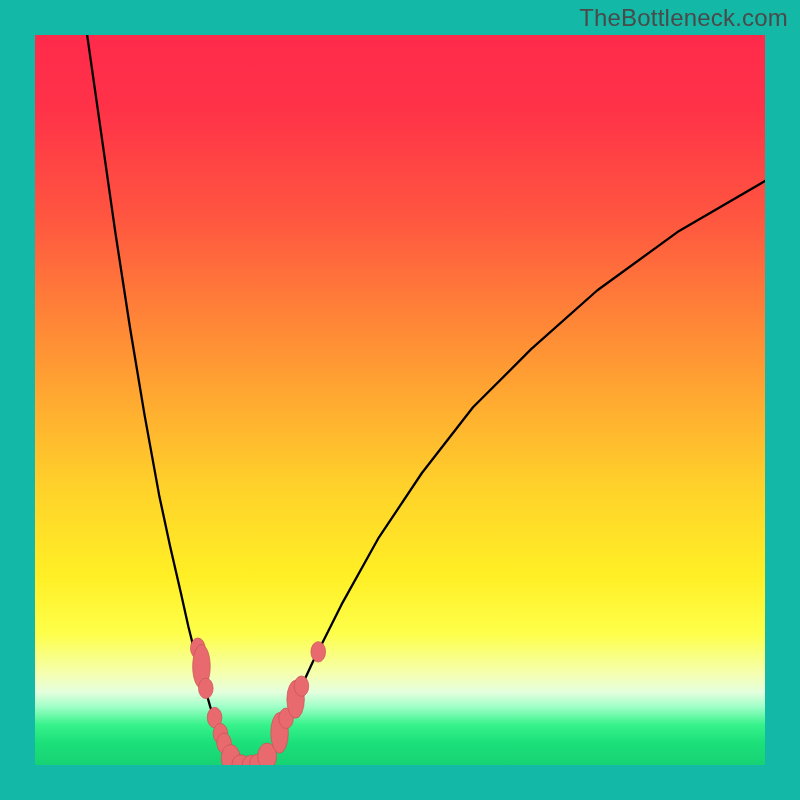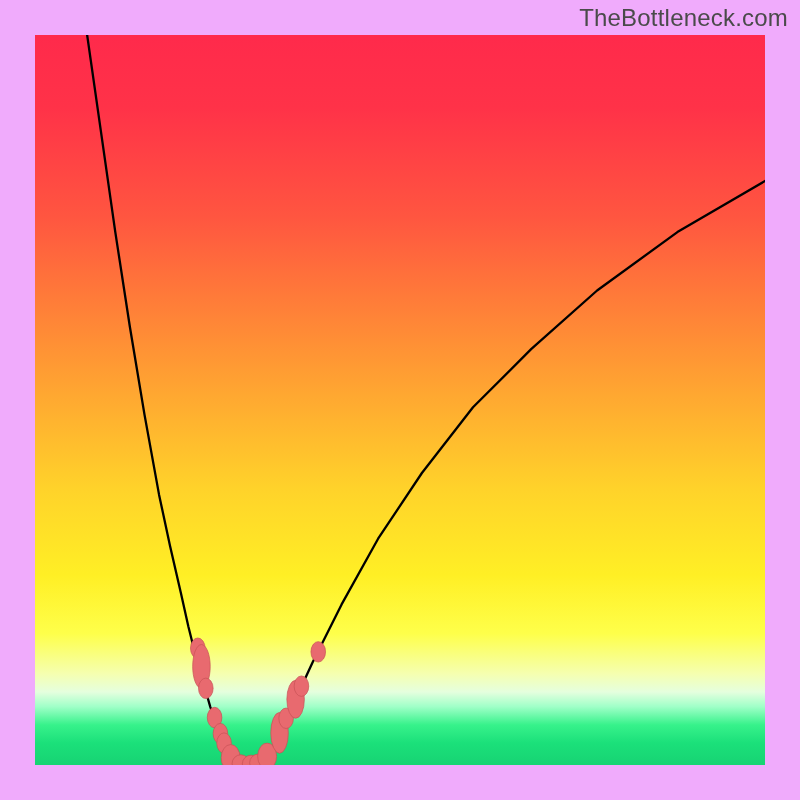--- a/index.html
+++ b/index.html
@@ -8,21 +8,21 @@
     width: 800px;
     height: 800px;
     overflow: hidden;
     background: #000;
     font-family: Arial, Helvetica, sans-serif;
   }
   .frame {
     position: relative;
     width: 800px;
     height: 800px;
-    background: #f0abfc;
+    background: #14b8a6;
   }
   .watermark {
     position: absolute;
     top: 4px;
     right: 12px;
     color: #4a4a4a;
     font-size: 24px;
     font-weight: 500;
     letter-spacing: 0.2px;
     z-index: 5;

